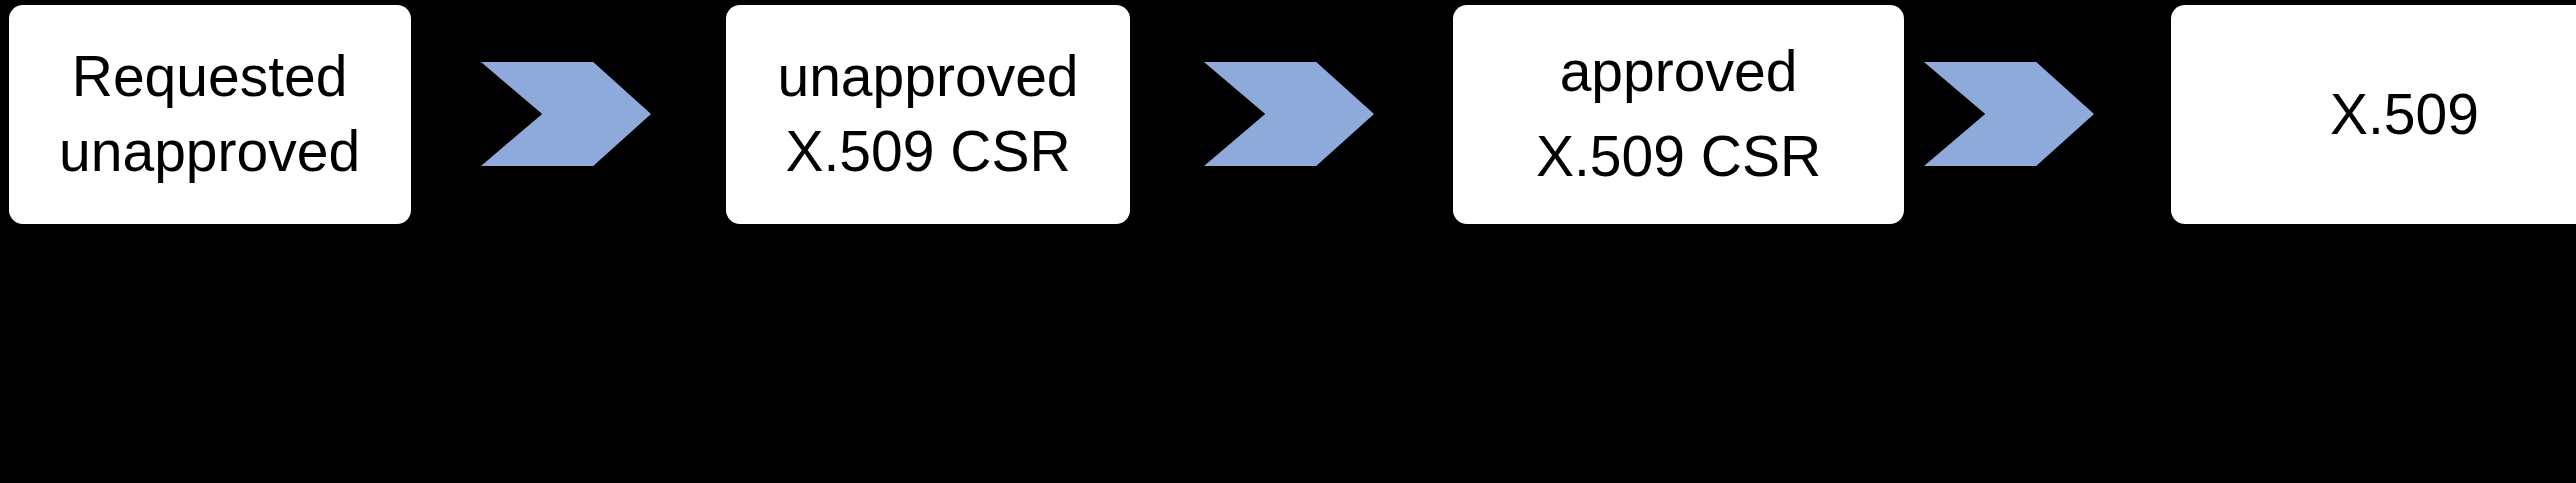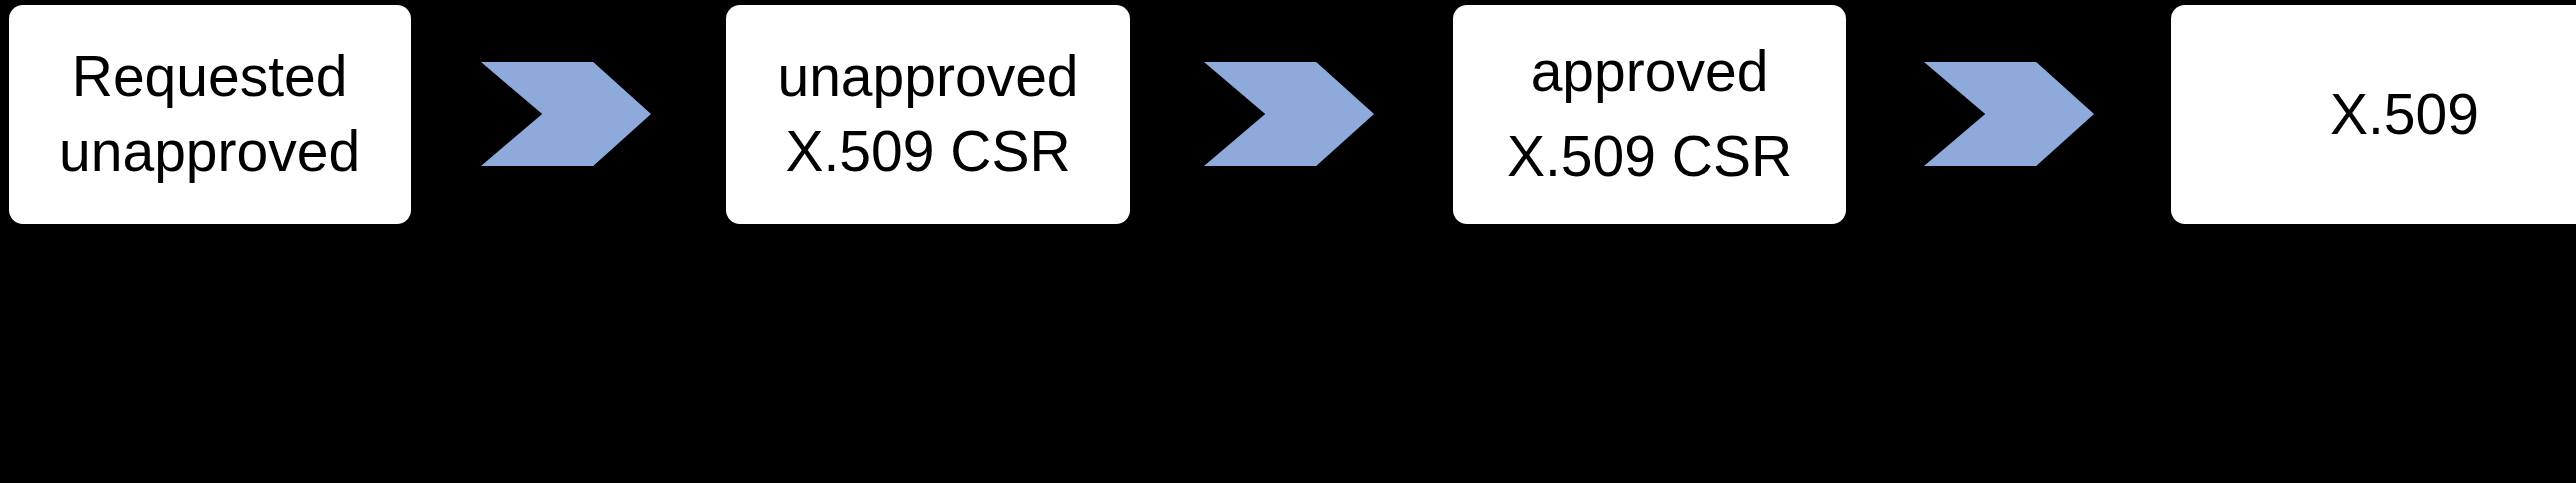--- a/index.html
+++ b/index.html
@@ -30,21 +30,21 @@
     flex-direction: column;
     align-items: center;
     justify-content: center;
     text-align: center;
     font-size: 57px;
     line-height: 75px;
     white-space: nowrap;
   }
   .step-1 { left: 8.6px; }
   .step-2 { left: 726px;  width: 404px; }
-  .step-3 { left: 1453px; width: 393px; gap: 10px; }
+  .step-3 { left: 1453px; width: 451px; gap: 10px; }
   .step-4 { left: 2171px; width: 467px; }
 
   .chevron {
     position: absolute;
     top: 62px;
     width: 170px;
     height: 104px;
     background: var(--accent, #8EAADB);
     clip-path: polygon(0% 0%, 66% 0%, 100% 50%, 66% 100%, 0% 100%, 36% 50%);
   }

